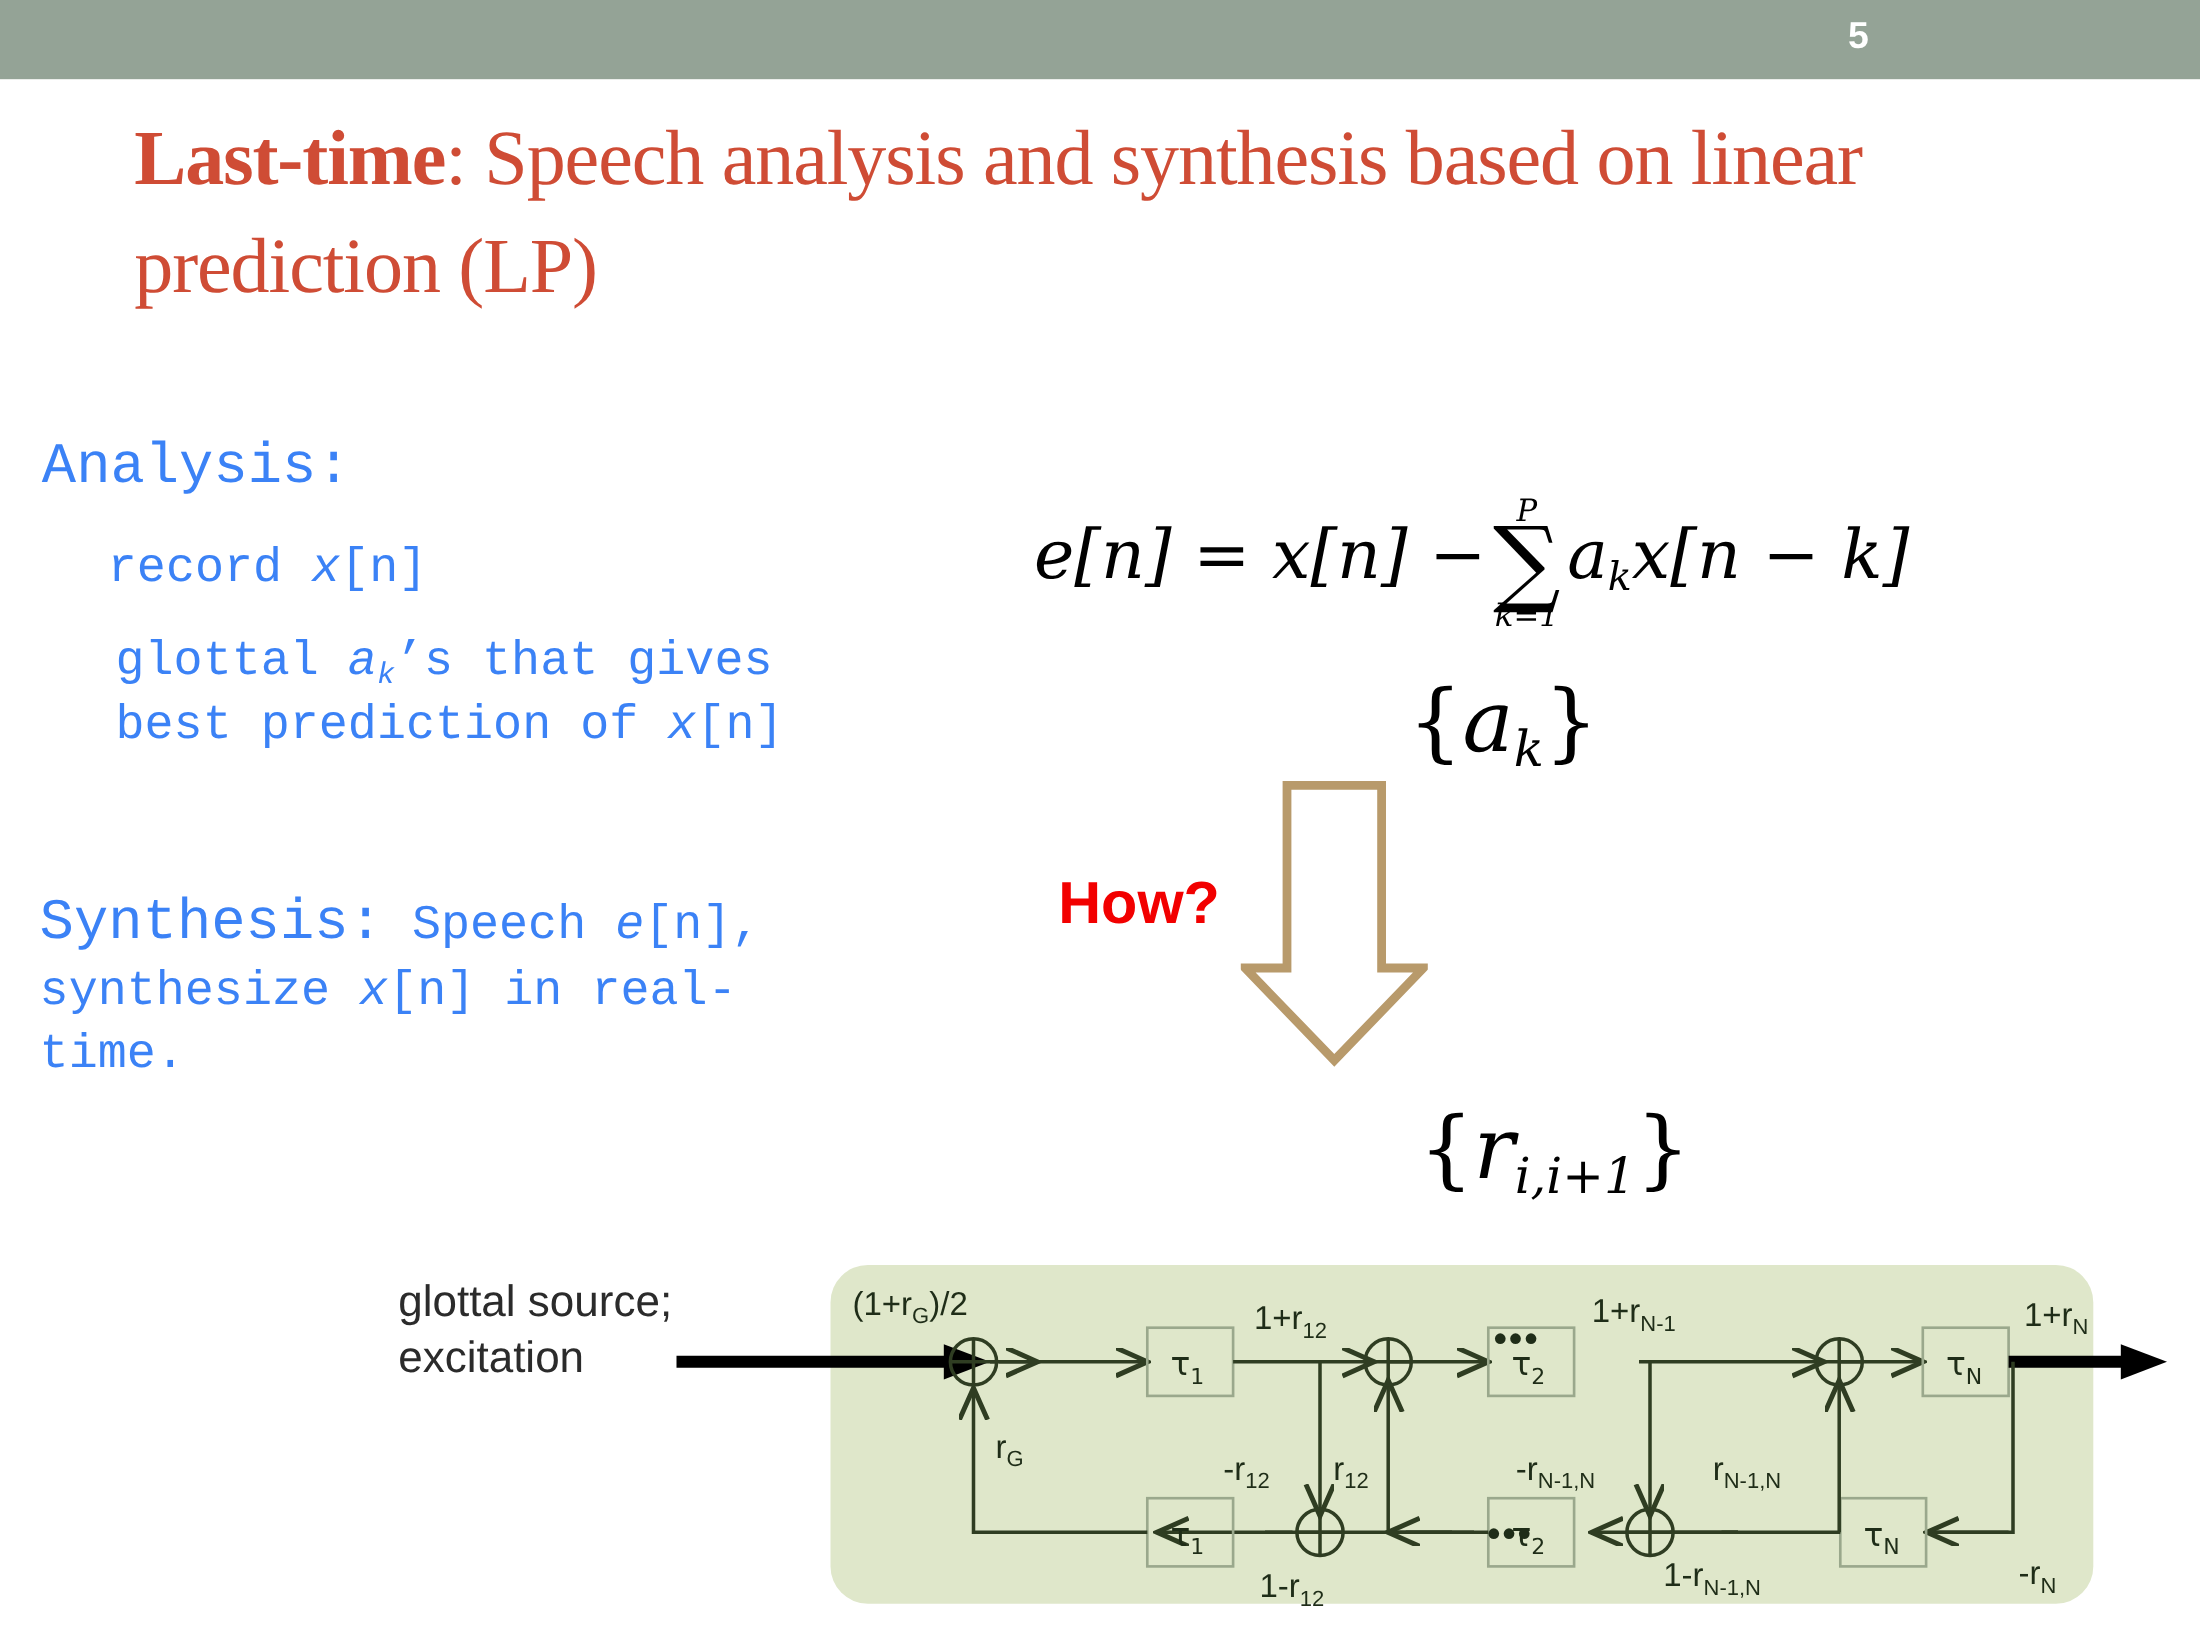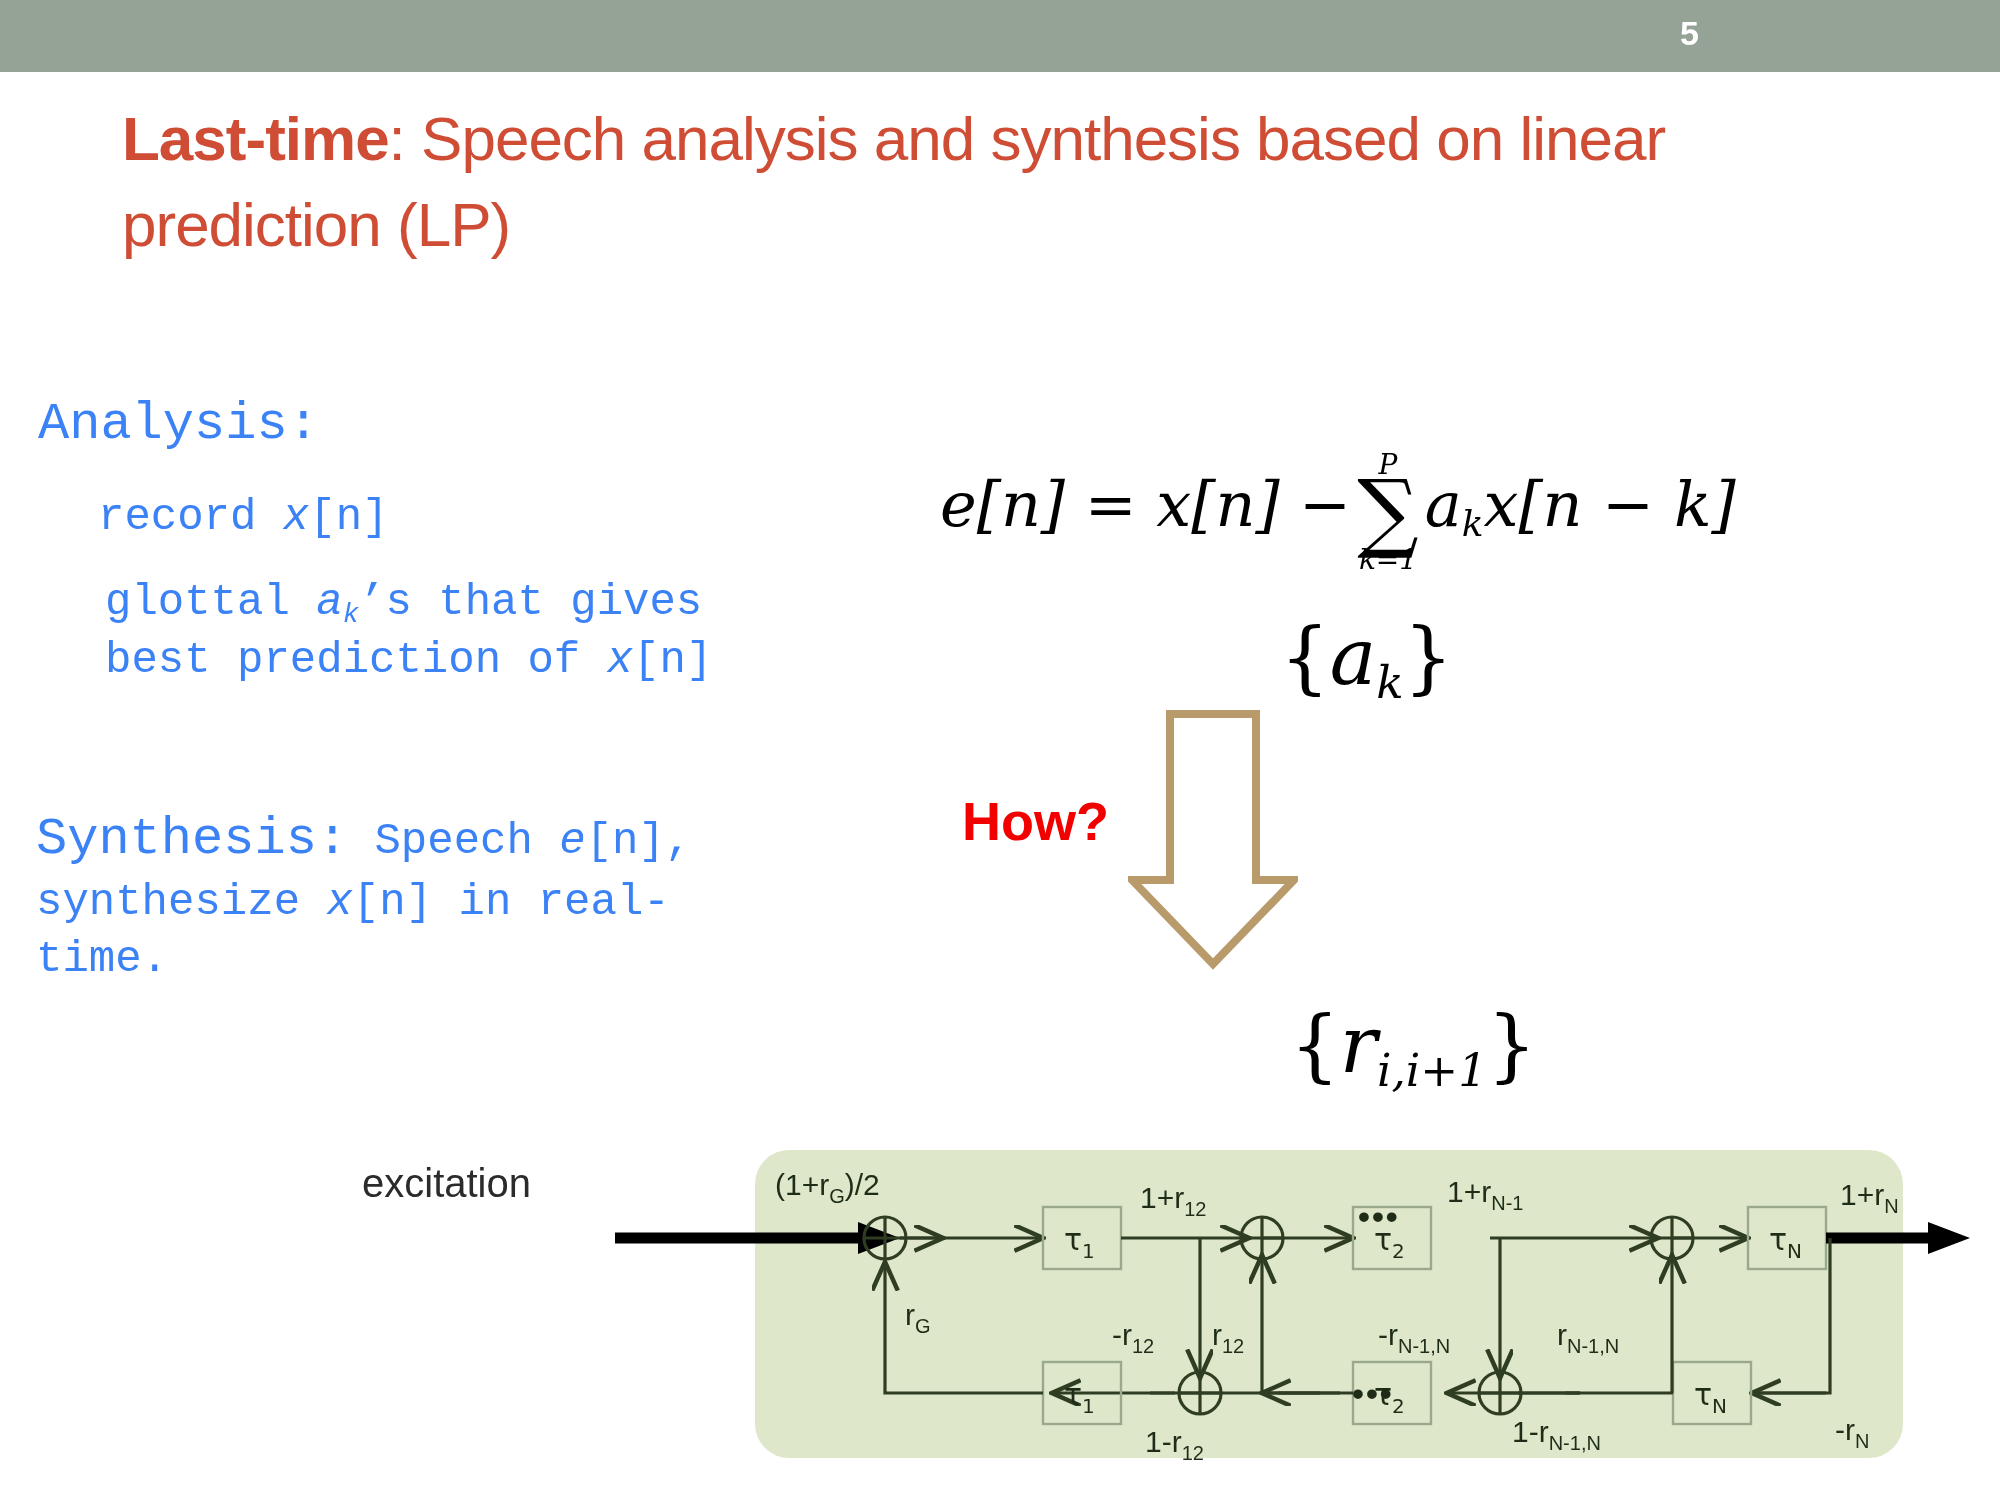--- a/index.html
+++ b/index.html
@@ -27,24 +27,24 @@
     font-weight: bold;
     color: #ffffff;
     letter-spacing: 0.5px;
   }
 
   
   #slide-title {
     position: absolute;
     left: 122px; top: 96px;
     width: 1750px;
-    font-size: 62px;
+    font-size: 71px;
     line-height: 1.38;
     color: #cf4c35;
-    font-family: Liberation Sans, sans-serif;
+    font-family: Liberation Serif, serif;
     letter-spacing: -1px;
   }
   #slide-title .strong { font-weight: bold; }
 
   
   .body-text { color: #3b82f6; font-family: Liberation Mono, monospace; }
   #analysis-heading {
     position: absolute;
     left: 38px; top: 395px;
     font-size: 52px;
@@ -217,20 +217,21 @@
 
 <div id="set-r" class="math"><span class="brace">{</span><span>r</span><span class="mathsub">i,i+1</span><span class="brace">}</span></div>
 
 <div id="how-label">How?</div>
 
 <svg id="how-arrow" viewBox="0 0 170 260">
   <polygon points="42,4 128,4 128,170 166,170 85,254 4,170 42,170" fill="none" stroke="#b89a6b" stroke-width="8" stroke-linejoin="miter"></polygon>
 </svg>
 
 <div id="diagram-caption">
+  <div>glottal source;</div>
   <div>excitation</div>
 </div>
 
 <div id="lattice-panel"></div>
 
 <svg id="lattice-svg" viewBox="0 0 2000 1500">
   <defs>
     <marker id="ah" markerWidth="10" markerHeight="10" refX="8" refY="4" orient="auto" markerUnits="strokeWidth">
       <path d="M0,0 L9,4 L0,8" fill="none" stroke="#2f3d22" stroke-width="1.4"></path>
     </marker>

